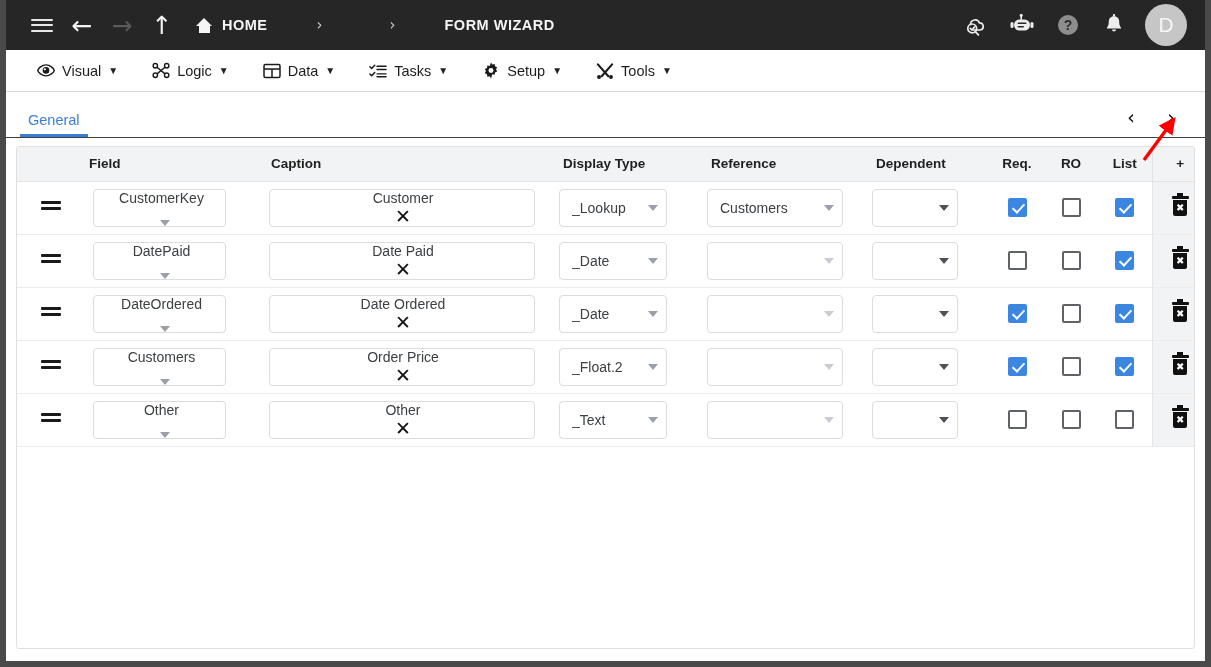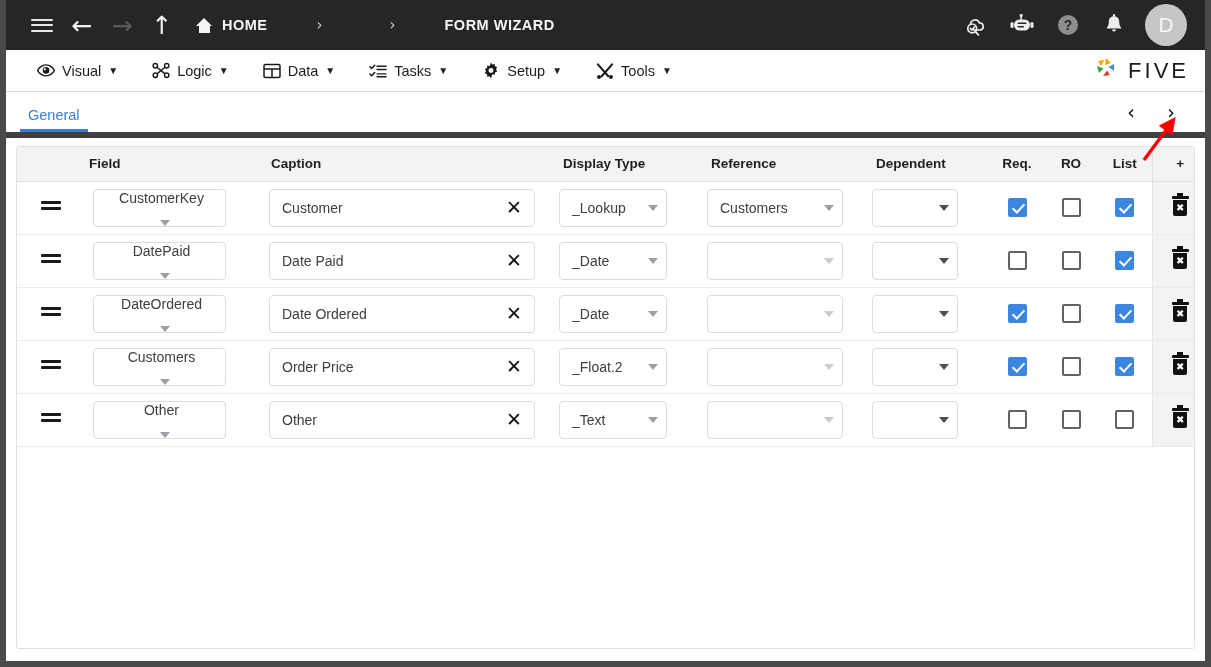--- a/index.html
+++ b/index.html
@@ -109,21 +109,21 @@
     display: flex; align-items: center; padding: 0 18px;
   }
   .pagetitle { font-size: 17.5px; color: #202124; font-weight: 400; }
   .ph-actions { margin-left: auto; display: flex; align-items: center; gap: 26px; padding-right: 30px; }
   .ph-btn { width: 26px; height: 26px; display:flex; align-items:center; justify-content:center; cursor:pointer; }
 
   
   .tabrow {
     flex: 0 0 46px; background: #fff;
     display: flex; align-items: flex-end; position: relative;
-    border-bottom: 6px solid #404040;
+    border-bottom: 1px solid #404040;
   }
   .tab {
     margin-left: 14px; padding: 0 8px 9px 8px;
     font-size: 14.5px; color: #3b7fd4; position: relative; cursor: pointer;
   }
   .tab::after {
     content:""; position:absolute; left:0; right:0; bottom:0;
     height: 3px; background: #3b7fd4;
   }
   .pager { margin-left:auto; display:flex; align-items:center; gap: 16px; padding: 0 22px 8px 0; }
@@ -178,21 +178,21 @@
 
   .sel-field   { width: 133px; margin-left: 8px; flex-direction: column; }
   .sel-caption { width: 266px; margin-left: 2px; padding-right: 10px; }
   .sel-display { width: 108px; }
   .sel-ref     { width: 136px; }
   .sel-dep     { width: 86px; }
 
   .txtbox {
     height: 38px; border: 1px solid #dcdcdc; border-radius: 4px;
     background: #fff; display: flex; align-items: center;
-    padding: 0 10px 0 12px; font-size: 14px; color: #3c4043;
+    padding: 0 10px 0 12px; font-size: 14px; color: #3c4043; flex-direction: column;
   }
   .txtbox .tval { flex: 1 1 auto; }
   .clear-x {
     flex: 0 0 auto; width: 20px; text-align: center;
     font-size: 19px; line-height: 1; color: #131313; cursor: pointer;
     font-family: "DejaVu Sans", sans-serif;
   }
 
   td.chk-cell { text-align: center; }
   .cbox {
@@ -364,32 +364,20 @@
           <svg width="19" height="18" viewBox="0 0 19 18">
             <path d="M2 2l11 12.5M17 2L6 14.5" stroke="#1a1a1a" stroke-width="2.2" stroke-linecap="round"></path>
             <circle cx="3.2" cy="15.4" r="2.1" fill="#1a1a1a"></circle>
             <circle cx="15.8" cy="15.4" r="2.1" fill="#1a1a1a"></circle>
           </svg>
         </span>
         <span>Tools</span>
         <span class="menu-caret">▼</span>
       </div>
 
-      <div class="brand">
-        <span>
-          <svg width="28" height="26" viewBox="0 0 28 26">
-            <path d="M13 2 L18 7 L12 9 Z" fill="#f2a900"></path>
-            <path d="M21 8 L21 15 L15.5 11 Z" fill="#3f8edc"></path>
-            <path d="M17 19 L10 20 L14 14.5 Z" fill="#e03a2f"></path>
-            <path d="M6 17 L4 10 L10.5 12.5 Z" fill="#43a047"></path>
-            <path d="M5 5 L11.5 4 L8 10 Z" fill="#f2a900"></path>
-          </svg>
-        </span>
-        <span class="brand-text">FIVE</span>
-      </div>
     </div>
   </div>
 
 
   <div class="tabrow">
     <div class="tab">General</div>
     <div class="pager">
       <div class="pg-btn">‹</div>
       <div class="pg-btn">›</div>
     </div>

